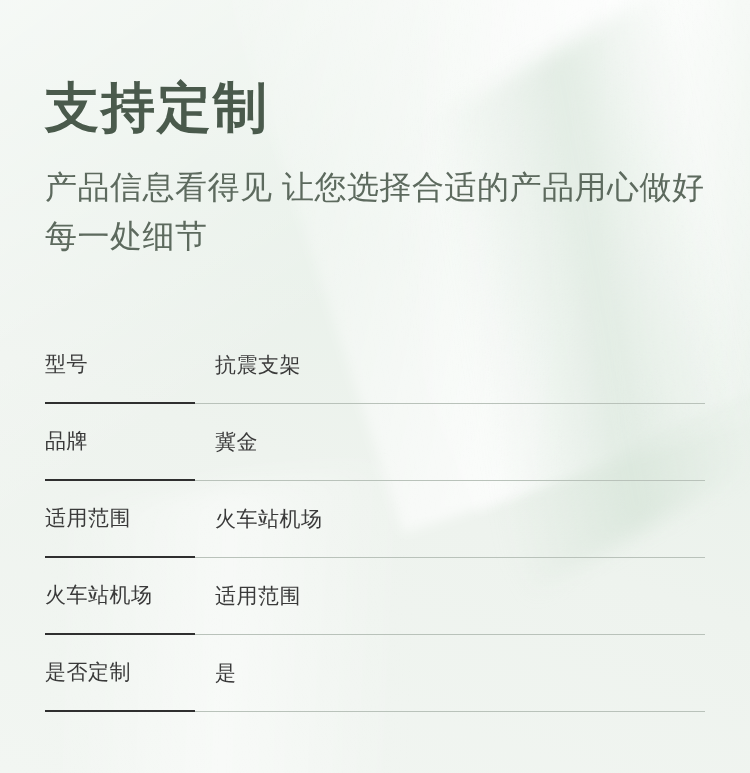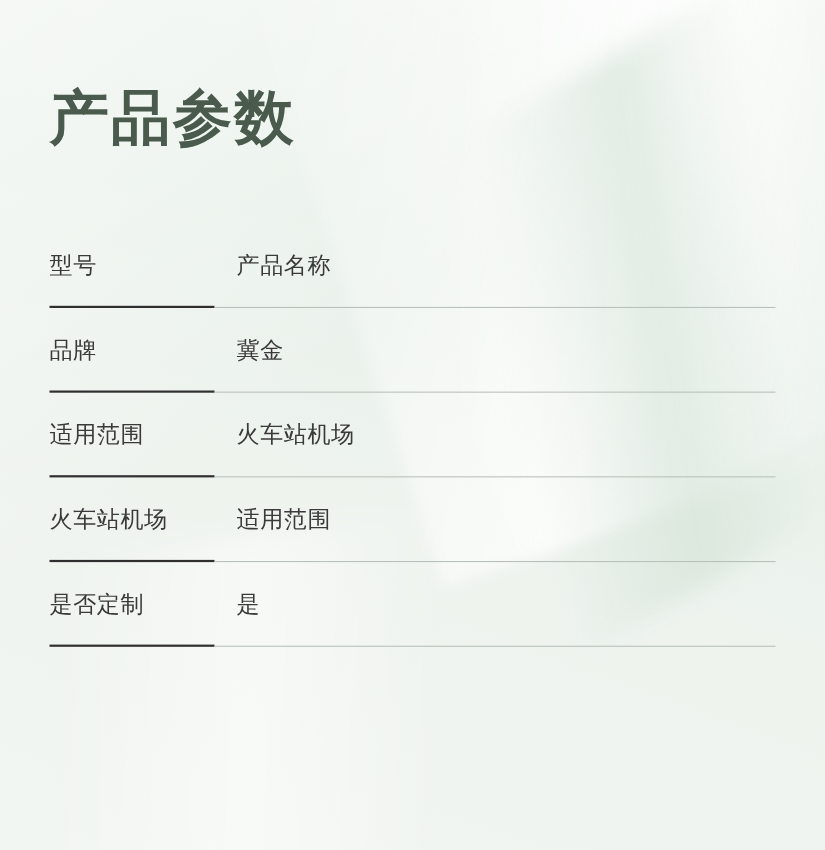--- a/index.html
+++ b/index.html
@@ -136,31 +136,32 @@
 
 <div class="page">
 
   <div class="sheen sheen-1"></div>
   <div class="sheen sheen-2"></div>
   <div class="sheen sheen-3"></div>
   <div class="sheen sheen-4"></div>
 
   <div class="content">
 
-    <h1 class="title">产品参数</h1>
-
+    <h1 class="title">支持定制</h1>
+
+    <p class="subtitle">产品信息看得见 让您选择合适的产品用心做好每一处细节</p>
 
     <div class="spec-table">
 
       <div class="spec-row">
         <div class="spec-label-cell">
           <span class="spec-label">型号</span>
         </div>
         <div class="spec-value-cell">
-          <span class="spec-value">产品名称</span>
+          <span class="spec-value">抗震支架</span>
         </div>
       </div>
 
       <div class="spec-row">
         <div class="spec-label-cell">
           <span class="spec-label">品牌</span>
         </div>
         <div class="spec-value-cell">
           <span class="spec-value">冀金</span>
         </div>

